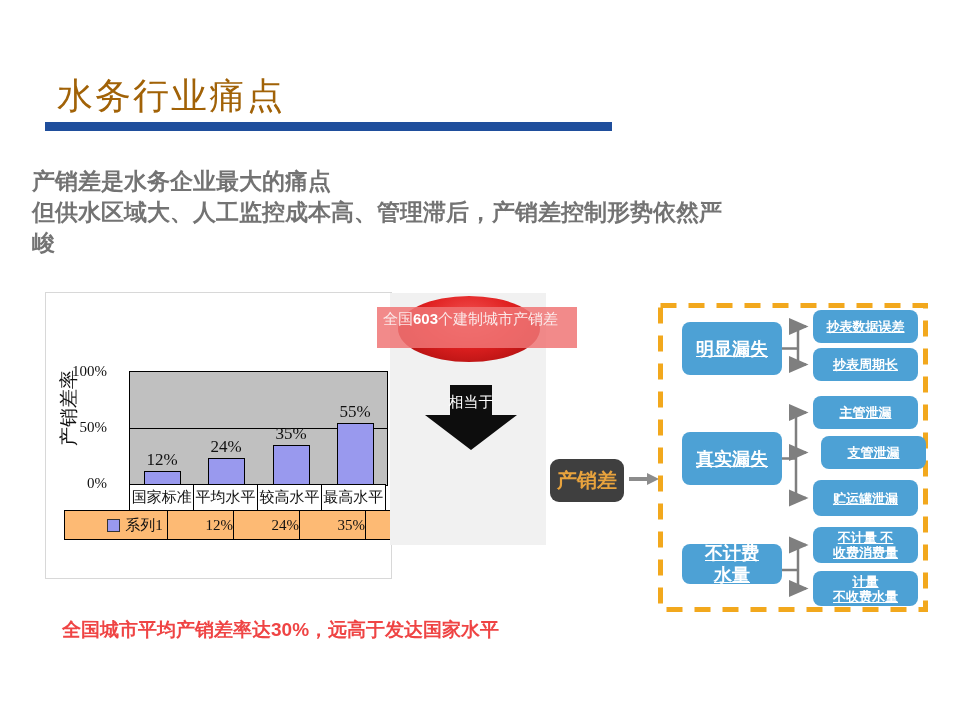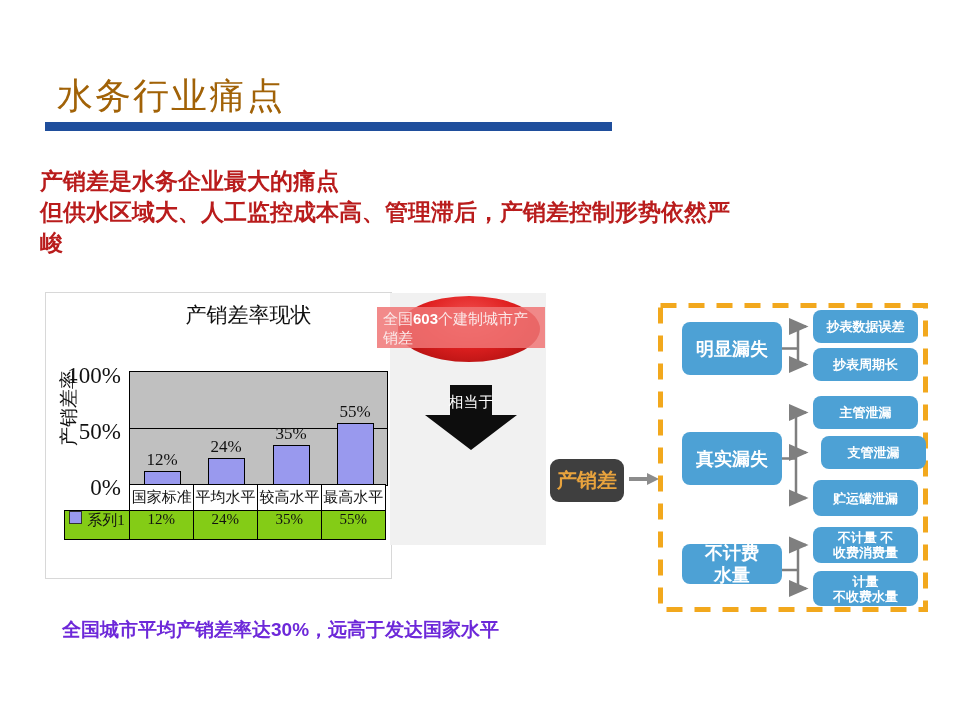--- a/index.html
+++ b/index.html
@@ -2,91 +2,90 @@
 <html><head>
 <meta charset="utf-8">
 <style>
   html,body{margin:0;padding:0;background:#888;}
   .slide{position:relative;width:960px;height:720px;background:#ffffff;overflow:hidden;
          font-family:"Liberation Sans",sans-serif;margin:0 auto;}
   
   .page-title{position:absolute;left:57px;top:72px;font-family:"Liberation Serif",serif;
               font-size:36px;color:#a16207;letter-spacing:2px;}
   .title-rule{position:absolute;left:45px;top:122px;width:567px;height:9px;background:#1F4E9C;}
-  .intro{position:absolute;left:40px;top:166px;width:860px;color:#b91c1c;font-weight:bold;
+  .intro{position:absolute;left:32px;top:166px;width:860px;color:#737373;font-weight:bold;
          font-size:23px;line-height:31px;}
   
   .chart-panel{position:absolute;left:45px;top:292px;width:345px;height:285px;background:#fff;
                border:1px solid #d8d8d8;font-family:"Liberation Serif",serif;color:#111;}
   .chart-title{position:absolute;left:60px;top:8px;width:285px;text-align:center;font-size:21px;}
   .y-label{position:absolute;left:3px;top:120px;font-size:19px;transform:rotate(-90deg);
            transform-origin:center;white-space:nowrap;width:40px;text-align:center;}
-  .ytick{position:absolute;right:270px;width:60px;text-align:right;font-size:23px;}
+  .ytick{position:absolute;right:284px;width:60px;text-align:right;font-size:15px;}
   .plot{position:absolute;left:83px;top:78px;width:257px;height:113px;background:#C0C0C0;
         border:1.5px solid #000;}
   .gridline{position:absolute;left:0;right:0;bottom:56px;border-top:1.5px solid #000;z-index:1;}
   .bar-slot{position:absolute;top:0;bottom:0;width:64px;display:flex;flex-direction:column;
             justify-content:flex-end;align-items:center;z-index:2;}
   .bar-label{font-size:17px;margin-bottom:1px;}
   .bar{width:37px;background:#9999EE;border:1.2px solid #000;box-sizing:border-box;}
   .cat-row{position:absolute;left:83px;top:191px;width:257px;height:27px;display:flex;}
   .cat-cell{flex:1;border:1.5px solid #000;margin-left:-1.5px;display:flex;align-items:center;
             justify-content:center;font-size:15px;background:#fff;}
   .cat-cell:first-child{margin-left:0;}
   .data-row{position:absolute;left:18px;top:217px;width:322px;height:30px;display:flex;}
-  .data-cell{border:1.5px solid #000;margin-left:-1.5px;display:flex;align-items:flex-start;
-             justify-content:center;font-size:15px;background:#84cc16;flex:1;}
+  .data-cell{border:1.5px solid #000;margin-left:-1.5px;display:flex;align-items:center;
+             justify-content:center;font-size:15px;background:#fdba74;flex:1;padding-left:38px;}
   .data-cell:first-child{margin-left:0;}
   .legend-sq{display:inline-block;width:11px;height:11px;background:#9999EE;
              border:1.5px solid #333;margin-right:5px;}
   .x-label{position:absolute;left:83px;top:252px;width:257px;text-align:center;font-size:19px;}
   
   .mid-panel{position:absolute;left:390px;top:293px;width:156px;height:252px;background:#f1f1f1;}
   .red-ellipse{position:absolute;left:398px;top:296px;width:142px;height:66px;border-radius:50%;
                background:radial-gradient(ellipse at 50% 32%, #f25050 0%, #e02020 45%, #b31212 82%, #9a0f0f 100%);}
-  .pink-overlay{position:absolute;left:377px;top:307px;width:168px;height:41px;
+  .pink-overlay{position:absolute;left:377px;top:307px;width:200px;height:41px;
                 background:rgba(240,118,118,0.85);color:#fbe9e9;font-size:15px;line-height:19px;
                 padding:2px 6px;box-sizing:border-box;}
   .pink-overlay b{color:#ffffff;font-family:"Liberation Sans",sans-serif;font-weight:bold;}
   .big-arrow{position:absolute;left:425px;top:385px;}
   .cyan-ellipse{position:absolute;left:402px;top:463px;width:142px;height:77px;border-radius:50%;
                 background:#00B0F0;border:2px solid #953735;box-sizing:border-box;color:#fff;
                 display:flex;flex-direction:column;align-items:center;justify-content:center;
                 font-size:17px;line-height:21px;text-align:center;}
   
   .nrw-box{position:absolute;left:550px;top:459px;width:74px;height:43px;background:#3F3F3F;
            border-radius:9px;display:flex;align-items:center;justify-content:center;
            color:#E8A33D;font-size:20px;font-weight:bold;}
   .entry-arrow{position:absolute;left:627px;top:471px;}
   
   .diagram{position:absolute;left:658px;top:303px;width:270px;height:309px;}
   .diagram svg.frame{position:absolute;left:0;top:0;}
   .node{position:absolute;background:#4DA1D5;border-radius:8px;color:#fff;display:flex;
-        align-items:center;justify-content:center;text-align:center;white-space:pre-line;}
+        align-items:center;justify-content:center;text-align:center;white-space:pre-line;text-decoration:underline;}
   .node.parent{left:24px;width:100px;font-size:18px;font-weight:bold;line-height:22px;}
   .node.child{left:155px;width:105px;font-size:13px;font-weight:bold;line-height:15px;}
   
-  .footer-note{position:absolute;left:62px;top:617px;color:#6d28d9;font-weight:bold;font-size:19px;}
+  .footer-note{position:absolute;left:62px;top:617px;color:#ef4444;font-weight:bold;font-size:19px;}
 </style>
 </head>
 <body>
 
 <div class="slide">
 
   <div class="page-title">水务行业痛点</div>
   <div class="title-rule"></div>
 
   <div class="intro">
     <div>产销差是水务企业最大的痛点</div>
     <div>但供水区域大、人工监控成本高、管理滞后，产销差控制形势依然严</div>
     <div>峻</div>
   </div>
 
   <div class="chart-panel">
-    <div class="chart-title">产销差率现状</div>
     <div class="y-label">产销差率</div>
     <div class="ytick" style="top:70px;">100%</div>
     <div class="ytick" style="top:126px;">50%</div>
     <div class="ytick" style="top:182px;">0%</div>
 
     <div class="plot">
       <div class="gridline"></div>
       <div class="bar-slot" style="left:0;">
         <div class="bar-label">12%</div>
         <div class="bar" style="height: 13.56px;"></div>

